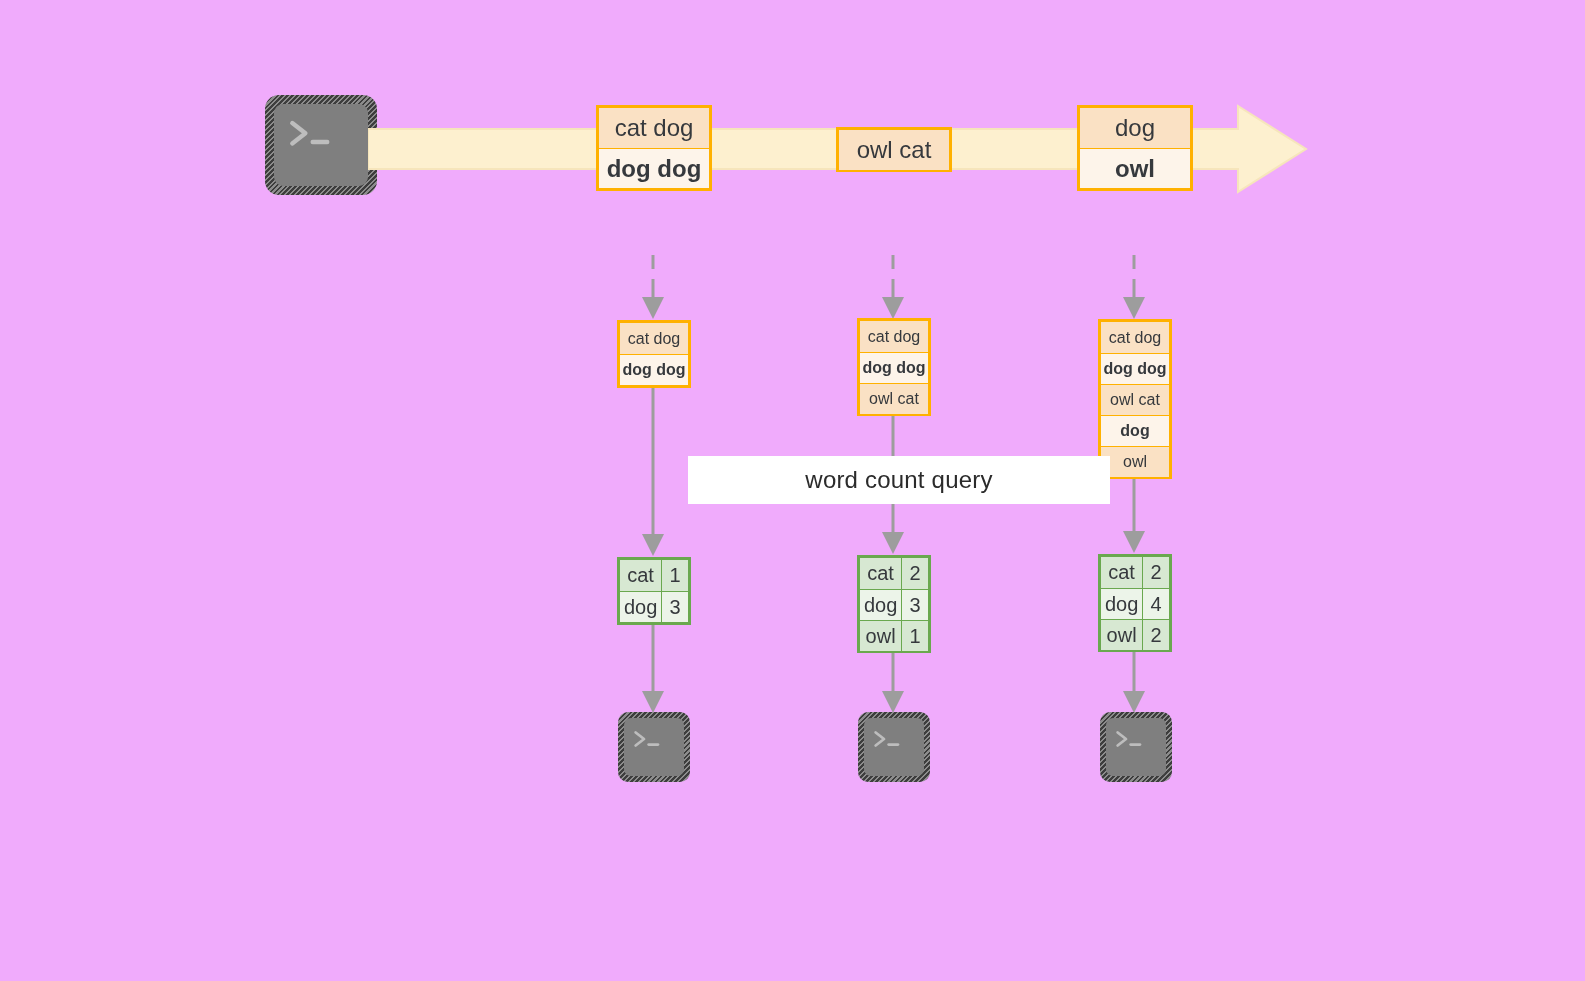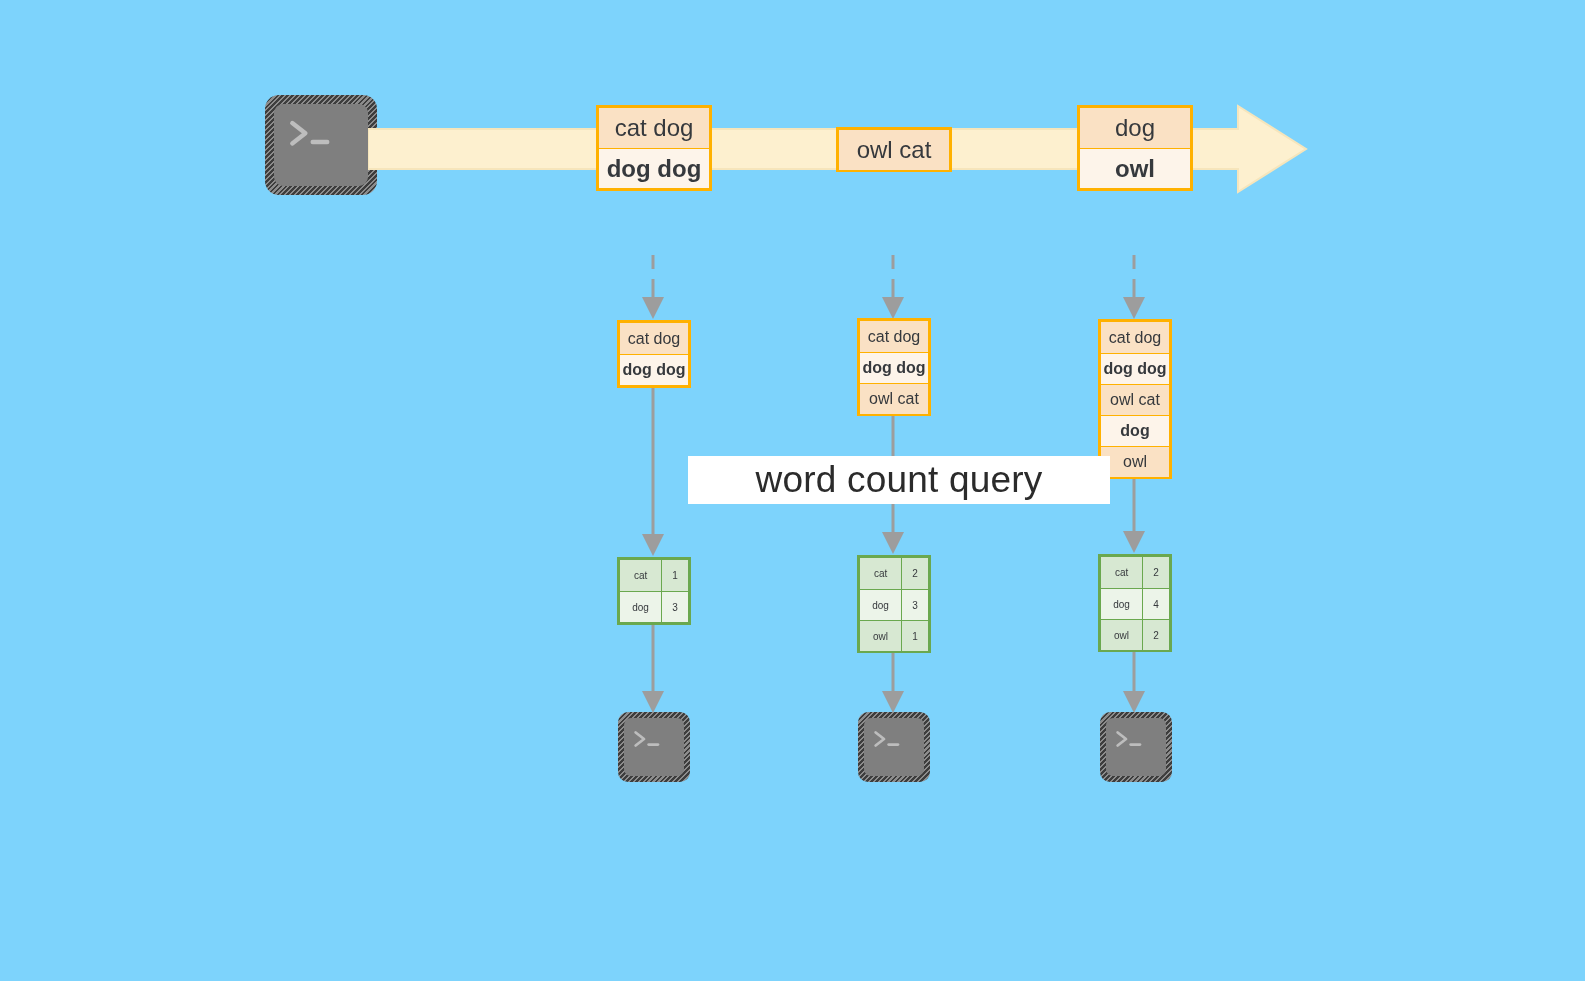--- a/index.html
+++ b/index.html
@@ -8,21 +8,21 @@
     padding: 0;
     background: #000000;
   }
   body {
     font-family: "Liberation Sans", sans-serif;
   }
   #canvas {
     position: relative;
     width: 1585px;
     height: 981px;
-    background: #7dd3fc;
+    background: #f0abfc;
     overflow: hidden;
   }
 
   
   .terminal {
     position: absolute;
     box-sizing: border-box;
     background:
       repeating-linear-gradient(135deg,
         #8c8c8c 0px, #8c8c8c 1.5px,
@@ -93,41 +93,41 @@
   }
   .gbox .grow:first-child { border-top: none; }
   .gbox .grow.dark  { background: #d7e8d2; }
   .gbox .grow.light { background: #ecf4e9; }
   .gbox .gcell {
     box-sizing: border-box;
     display: flex;
     align-items: center;
     justify-content: center;
     color: #36393d;
-    font-size: 10px;
+    font-size: 20px;
   }
   .gbox .gcell.word  { width: 62%; border-right: 1.5px solid #6aa84f; }
   .gbox .gcell.count { width: 38%; }
 
   
   .conn {
     position: absolute;
     pointer-events: none;
   }
 
   
   .query-label {
     position: absolute;
     box-sizing: border-box;
     background: #ffffff;
     color: #2b2b2b;
     display: flex;
     align-items: center;
     justify-content: center;
-    font-size: 37px;
+    font-size: 24px;
     letter-spacing: 0.2px;
     white-space: nowrap;
   }
 </style>
 </head>
 <body>
 
 <div id="canvas">
 
   <div class="terminal" style="left:265px; top:95px; width:112px; height:100px;">

